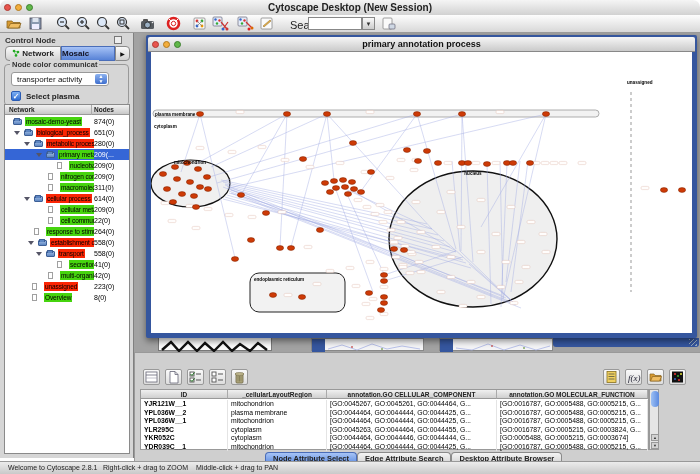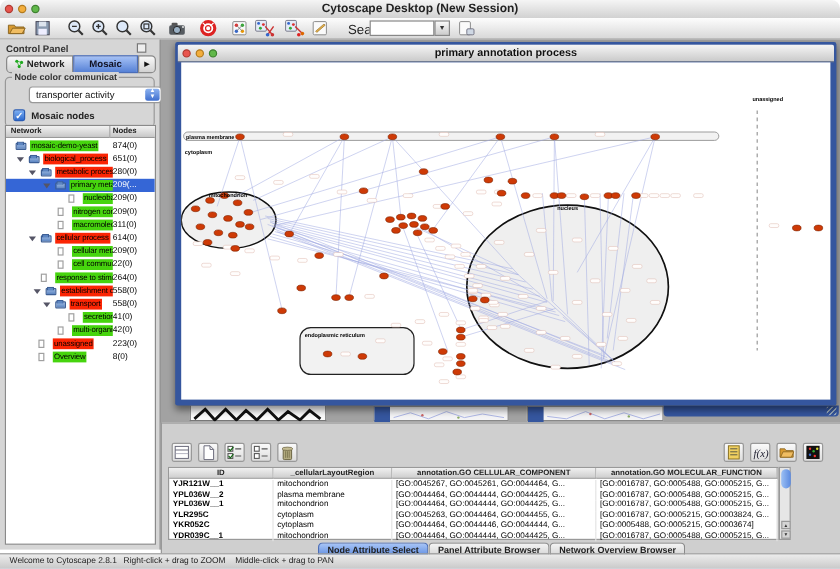--- a/index.html
+++ b/index.html
@@ -17,25 +17,25 @@
 .ticon{top:1px;width:17px;height:15px}
 #search-label{left:290px;top:4px;font-size:11px;color:#222}
 #search-input{left:308px;top:2px;width:54px;height:13px;background:#fff;border:1px solid #888}
 #search-drop{left:362px;top:2px;width:13px;height:13px;background:linear-gradient(#fafafa,#ccc);border:1px solid #888;font-size:6px;text-align:center;line-height:12px;color:#333}
 
 #control-panel{left:0;top:33px;width:134px;height:425px;background:#d6d6d6;border-right:1px solid #808080}
 #cp-title{left:5px;top:3px;font-size:8px;font-weight:bold;color:#333}
 #cp-float{left:114px;top:3px;width:8px;height:8px;border:1px solid #777;background:#eee}
 #cp-tabs{left:5px;top:13px;width:125px;height:15px}
 #tab-network{left:0;top:0;width:56px;height:15px;background:linear-gradient(#fafafa,#d2d2d2);border:1px solid #8a8a8a;border-radius:4px 0 0 4px;font-size:8px;font-weight:bold;color:#222;text-align:center;line-height:14px}
-#tab-mosaic{left:56px;top:0;width:54px;height:15px;background:linear-gradient(#a6c2f6,#5681d6);border:1px solid #4a6db8;font-size:8px;font-weight:bold;color:#112;text-align:center;line-height:14px}
+#tab-mosaic{left:56px;top:0;width:54px;height:15px;background:linear-gradient(#a6c2f6,#5681d6);border:1px solid #4a6db8;font-size:8px;font-weight:bold;color:#112;text-align:left;line-height:14px}
 #tab-arrow{left:110px;top:0;width:15px;height:15px;background:linear-gradient(#fafafa,#d2d2d2);border:1px solid #8a8a8a;border-radius:0 4px 4px 0;font-size:6px;text-align:center;line-height:14px;color:#111}
 #groupbox{left:4px;top:31px;width:125px;height:42px;border:1px solid #999;border-radius:4px}
 #group-title{left:5px;top:-5px;background:#d6d6d6;padding:0 2px;font-size:7.5px;font-weight:bold;color:#333}
-#combo{left:19px;top:7px;width:111px;height:14px;background:#fff;border:1px solid #999;border-radius:3px}
+#combo{left:6px;top:7px;width:98px;height:14px;background:#fff;border:1px solid #999;border-radius:3px}
 #combo-text{left:5px;top:2px;font-size:8px;color:#111}
 #combo-step{right:1px;top:1px;width:12px;height:10px;background:linear-gradient(#8cb2f0,#3f6fce);border-radius:2px;color:#fff;font-size:5px;text-align:center;line-height:5px}
 #checkbox{left:6px;top:26px;width:10px;height:10px;background:linear-gradient(#7db0f4,#2f6cd0);border:1px solid #2a5cb4;border-radius:2px;color:#fff;font-size:8px;line-height:9px;text-align:center;font-weight:bold}
 #checkbox-label{left:21px;top:27px;font-size:8px;font-weight:bold;color:#222}
 #tree-wrap{left:4px;top:71px;width:126px;height:350px;background:#fff;border:1px solid #8a8a8a}
 #tree-header{left:0;top:0;width:124px;height:10px;background:linear-gradient(#f2f2f2,#c8c8c8);border-bottom:1px solid #999}
 #tree-header .th1{left:4px;top:1px;font-size:6.5px;font-weight:bold;color:#222}
 #tree-header .th2{left:89px;top:1px;font-size:6.5px;font-weight:bold;color:#222}
 #tree-header .tdiv{left:86px;top:0;width:1px;height:10px;background:#aaa}
 #tree-body{left:0;top:11px;width:124px;height:337px;overflow:hidden}
@@ -173,40 +173,40 @@
   <div id="search-label" class="abs">Search:</div>
   <div id="search-input" class="abs"></div>
   <div id="search-drop" class="abs">▼</div>
   <div class="abs ticon" style="left:380px"><svg width="17" height="15">
         <rect x="3" y="2" width="9" height="11" rx="1" fill="#fafafa" stroke="#888" stroke-width="0.8"></rect>
         <rect x="9" y="8" width="6" height="5" rx="1" fill="#cfd8e4" stroke="#667" stroke-width="0.7"></rect>
       </svg></div>
 </div>
 
 <div id="control-panel" class="abs">
-  <div id="cp-title" class="abs">Control Panel</div>
+  <div id="cp-title" class="abs">Control Node</div>
   <div id="cp-float" class="abs"></div>
   <div id="cp-tabs" class="abs">
     <div id="tab-network" class="abs"><svg width="8" height="8" style="vertical-align:-1px">
           <circle cx="2" cy="2" r="1.3" fill="#2a2"></circle>
           <circle cx="6" cy="3" r="1.3" fill="#2a2"></circle>
           <circle cx="4" cy="6.5" r="1.3" fill="#2a2"></circle>
           <path d="M2 2 6 3 4 6.5z" fill="none" stroke="#2a2" stroke-width="0.6"></path>
         </svg> <span>Network</span></div>
     <div id="tab-mosaic" class="abs">Mosaic</div>
     <div id="tab-arrow" class="abs">▶</div>
   </div>
   <div id="groupbox" class="abs">
     <div id="group-title" class="abs">Node color communicat</div>
     <div id="combo" class="abs">
       <div id="combo-text" class="abs">transporter activity</div>
       <div id="combo-step" class="abs">▲<br>▼</div>
     </div>
     <div id="checkbox" class="abs">✓</div>
-    <div id="checkbox-label" class="abs">Mosaic nodes</div>
+    <div id="checkbox-label" class="abs">Select plasma</div>
   </div>
   <div id="tree-wrap" class="abs">
     <div id="tree-header" class="abs">
       <div class="abs th1">Network</div>
       <div class="abs tdiv"></div>
       <div class="abs th2">Nodes</div>
     </div>
     <div id="tree-body" class="abs">
         <div class="abs trow" style="top: 0px;">
           <div class="abs tfolder" style="left: 8px;"></div>
@@ -635,20 +635,20 @@
         <div class="abs dtd" style="left: 87px; width: 99px;">mitochondrion</div>
         <div class="abs dtd" style="left: 186px; width: 170px;">[GO:0044464, GO:0044444, GO:0044425, G...</div>
         <div class="abs dtd" style="left: 356px; width: 151px;">[GO:0016787, GO:0005488, GO:0005215, G...</div>
       </div>
     </div>
   <div id="dp-scroll" class="abs">
     <div id="dp-thumb" class="abs"></div>
     <div class="abs dp-arr" style="top:44px">▲</div>
     <div class="abs dp-arr" style="top:52px">▼</div>
   </div>
-  <div id="dp-tabs" class="abs"><div class="dtab active">Node Attribute Select</div><div class="dtab">Panel Attribute Browser</div><div class="dtab">Network Overview Browser</div></div>
+  <div id="dp-tabs" class="abs"><div class="dtab active">Node Attribute Select</div><div class="dtab">Edge Attribute Search</div><div class="dtab">Desktop Attribute Browser</div></div>
 </div>
 
 <div id="status-bar" class="abs">
   <div id="st-0" class="abs status">Welcome to Cytoscape 2.8.1</div>
   <div id="st-1" class="abs status">Right-click + drag to ZOOM</div>
   <div id="st-2" class="abs status">Middle-click + drag to PAN</div>
 </div>
 
 </body></html>

